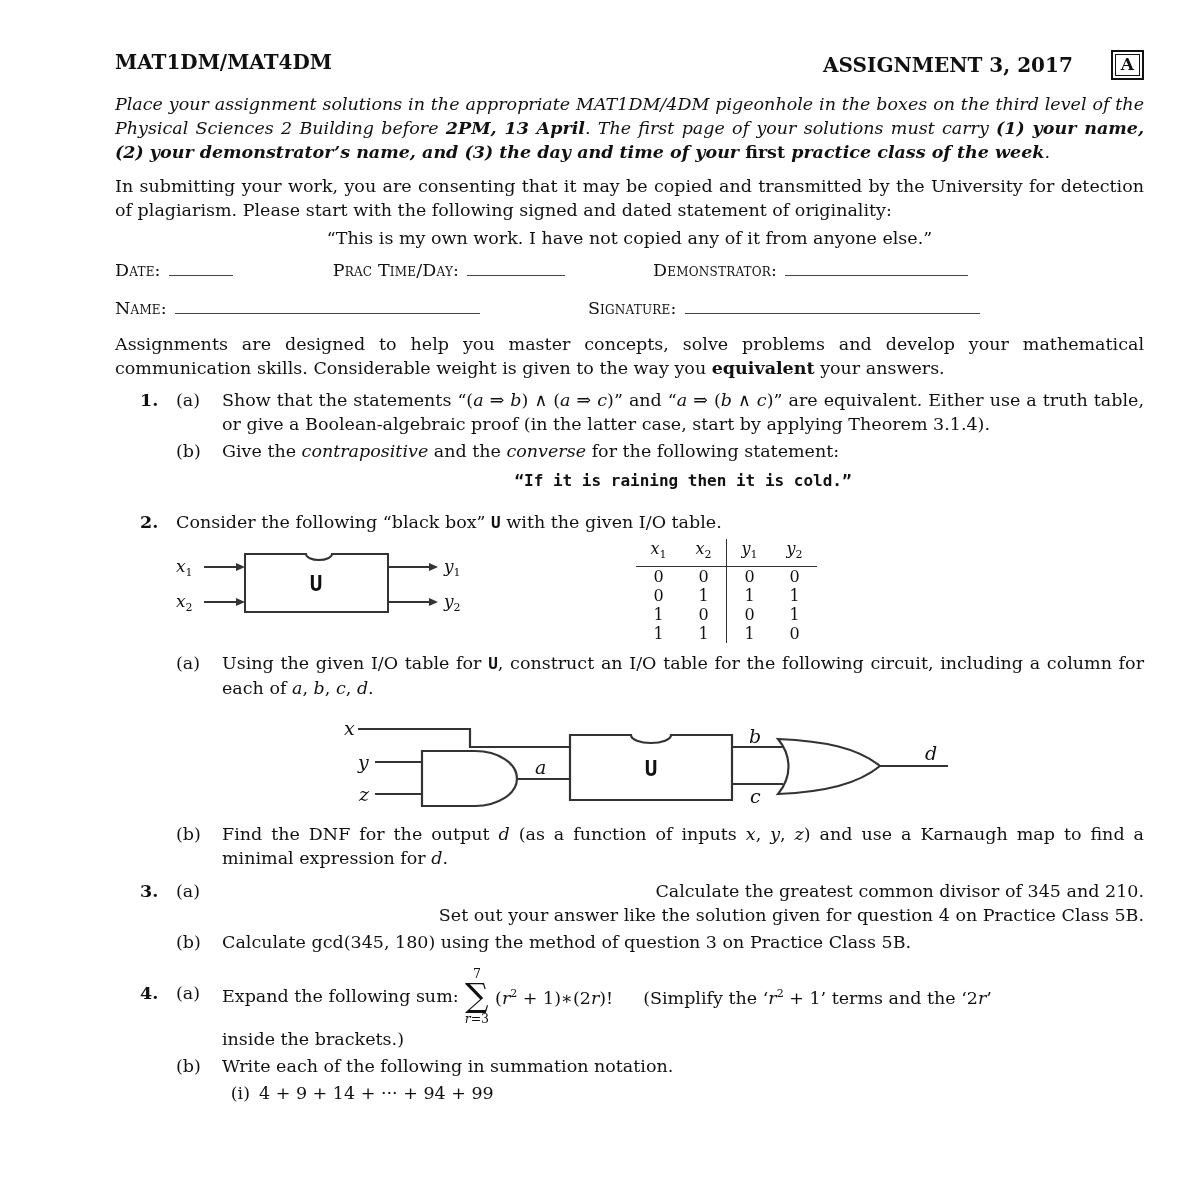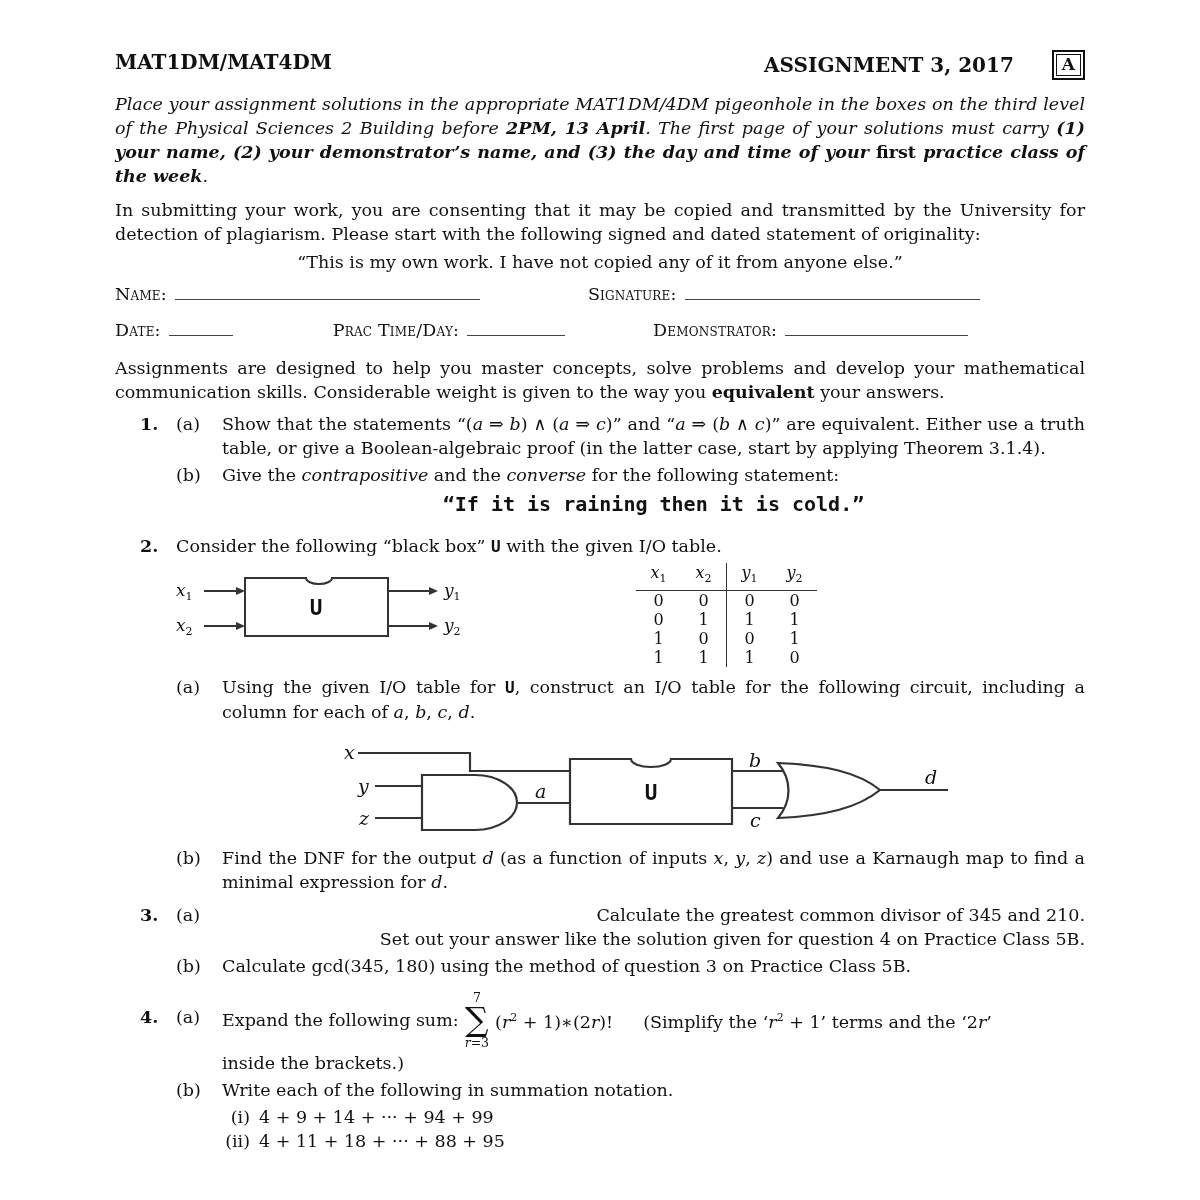--- a/index.html
+++ b/index.html
@@ -1,20 +1,20 @@
 <!DOCTYPE html>
 <html><head>
 <meta charset="utf-8">
 <style>
   html,body{margin:0;padding:0;background:#fff;}
   body{width:1200px;height:1200px;color:#111;
        font-family:"DejaVu Serif","Liberation Serif",serif;
        font-size:17.5px;line-height:24px;}
   .page{position:relative;width:1200px;height:1200px;box-sizing:border-box;
-        padding:50px 115px 0 115px;overflow:hidden;}
+        padding:50px 56px 0 115px;overflow:hidden;}
 
   
   .hdr{display:flex;align-items:flex-start;justify-content:space-between;margin-bottom:12px;}
   .course{font-weight:bold;font-size:20px;}
   .hdr-right{display:flex;align-items:center;gap:38px;}
   .title{font-weight:bold;font-size:20px;}
   .abox{border:2.5px solid #111;padding:2px;line-height:1;}
   .abox-inner{display:inline-block;border:1.5px solid #111;padding:1px 5px 2px 5px;
               font-weight:bold;font-size:17px;}
 
@@ -34,21 +34,21 @@
 
   
   .q{display:flex;padding-left:25px;margin-bottom:10px;}
   .qnum{flex:none;width:36px;font-weight:bold;}
   .qbody{flex:1;min-width:0;}
   .part{display:flex;margin-bottom:3px;}
   .plabel{flex:none;width:46px;}
   .ptext{flex:1;text-align:justify;}
   .center-tt{text-align:center;margin:2px 0 4px 0;}
   .tt{font-family:"DejaVu Sans Mono","Liberation Mono",monospace;font-weight:bold;font-size:16px;}
-  .ttq{font-family:"DejaVu Sans Mono","Liberation Mono",monospace;font-weight:bold;font-size:20px;}
+  .ttq{font-family:"DejaVu Sans Mono","Liberation Mono",monospace;font-weight:bold;font-size:16px;}
   i{font-family:inherit;}
   sub,sup{font-size:11px;}
 
   
   .figrow{display:flex;align-items:flex-start;margin:4px 0 8px 0;}
   .bb-wrap{position:relative;width:310px;height:95px;margin-left:-8px;flex:none;}
   .bb-wrap .lbl{position:absolute;font-size:17px;}
   svg{display:block;}
   .iotable{border-collapse:collapse;margin-left:158px;font-size:16px;line-height:19px;}
   .iotable td,.iotable th{width:45px;text-align:center;padding:0;font-weight:normal;}
@@ -81,34 +81,34 @@
       <span class="abox"><span class="abox-inner">A</span></span>
     </span>
   </div>
 
   <p class="italic">Place your assignment solutions in the appropriate MAT1DM/4DM pigeonhole in the boxes on the third level of the Physical Sciences 2 Building before <b>2PM, 13 April</b>.  The first page of your solutions must carry <b>(1) your name, (2) your demonstrator’s name, and (3) the day and time of your <span class="up">first</span> practice class of the week</b>.</p>
 
   <p style="margin-bottom:4px;">In submitting your work, you are consenting that it may be copied and transmitted by the University for detection of plagiarism.  Please start with the following signed and dated statement of originality:</p>
 
   <p class="quote">“This is my own work.  I have not copied any of it from anyone else.”</p>
 
-  <div class="sigrow">
-    <span class="sc">Name:</span>
-    <span class="uline w-name"></span>
-    <span class="sc ml-sig">Signature:</span>
-    <span class="uline w-sig"></span>
-  </div>
-
   <div class="sigrow" style="margin-bottom:14px;">
     <span class="sc">Date:</span>
     <span class="uline w-date"></span>
     <span class="sc ml-prac">Prac Time/Day:</span>
     <span class="uline w-prac"></span>
     <span class="sc ml-dem">Demonstrator:</span>
     <span class="uline w-dem"></span>
+  </div>
+
+  <div class="sigrow">
+    <span class="sc">Name:</span>
+    <span class="uline w-name"></span>
+    <span class="sc ml-sig">Signature:</span>
+    <span class="uline w-sig"></span>
   </div>
 
   <p style="margin-bottom:8px;">Assignments are designed to help you master concepts, solve problems and develop your mathematical communication skills.  Considerable weight is given to the way you <b>equivalent</b> your answers.</p>
 
   <section class="q">
     <span class="qnum">1.</span>
     <div class="qbody">
       <div class="part">
         <span class="plabel">(a)</span>
         <div class="ptext">Show that the statements “(<i>a</i> ⇒ <i>b</i>) ∧ (<i>a</i> ⇒ <i>c</i>)” and “<i>a</i> ⇒ (<i>b</i> ∧ <i>c</i>)” are equivalent.  Either use a truth table, or give a Boolean-algebraic proof (in the latter case, start by applying Theorem 3.1.4).</div>
@@ -265,20 +265,16 @@
         </div>
       </div>
       <div class="part">
         <span class="plabel">(b)</span>
         <div class="ptext" style="text-align:left;">Write each of the following in summation notation.</div>
       </div>
       <div class="item">
         <span class="ilabel">(i)</span>
         <span>4 + 9 + 14 + ··· + 94 + 99</span>
       </div>
-      <div class="item">
-        <span class="ilabel">(ii)</span>
-        <span>4 + 11 + 18 + ··· + 88 + 95</span>
-      </div>
     </div>
   </section>
 
 </div>
 
 </body></html>

